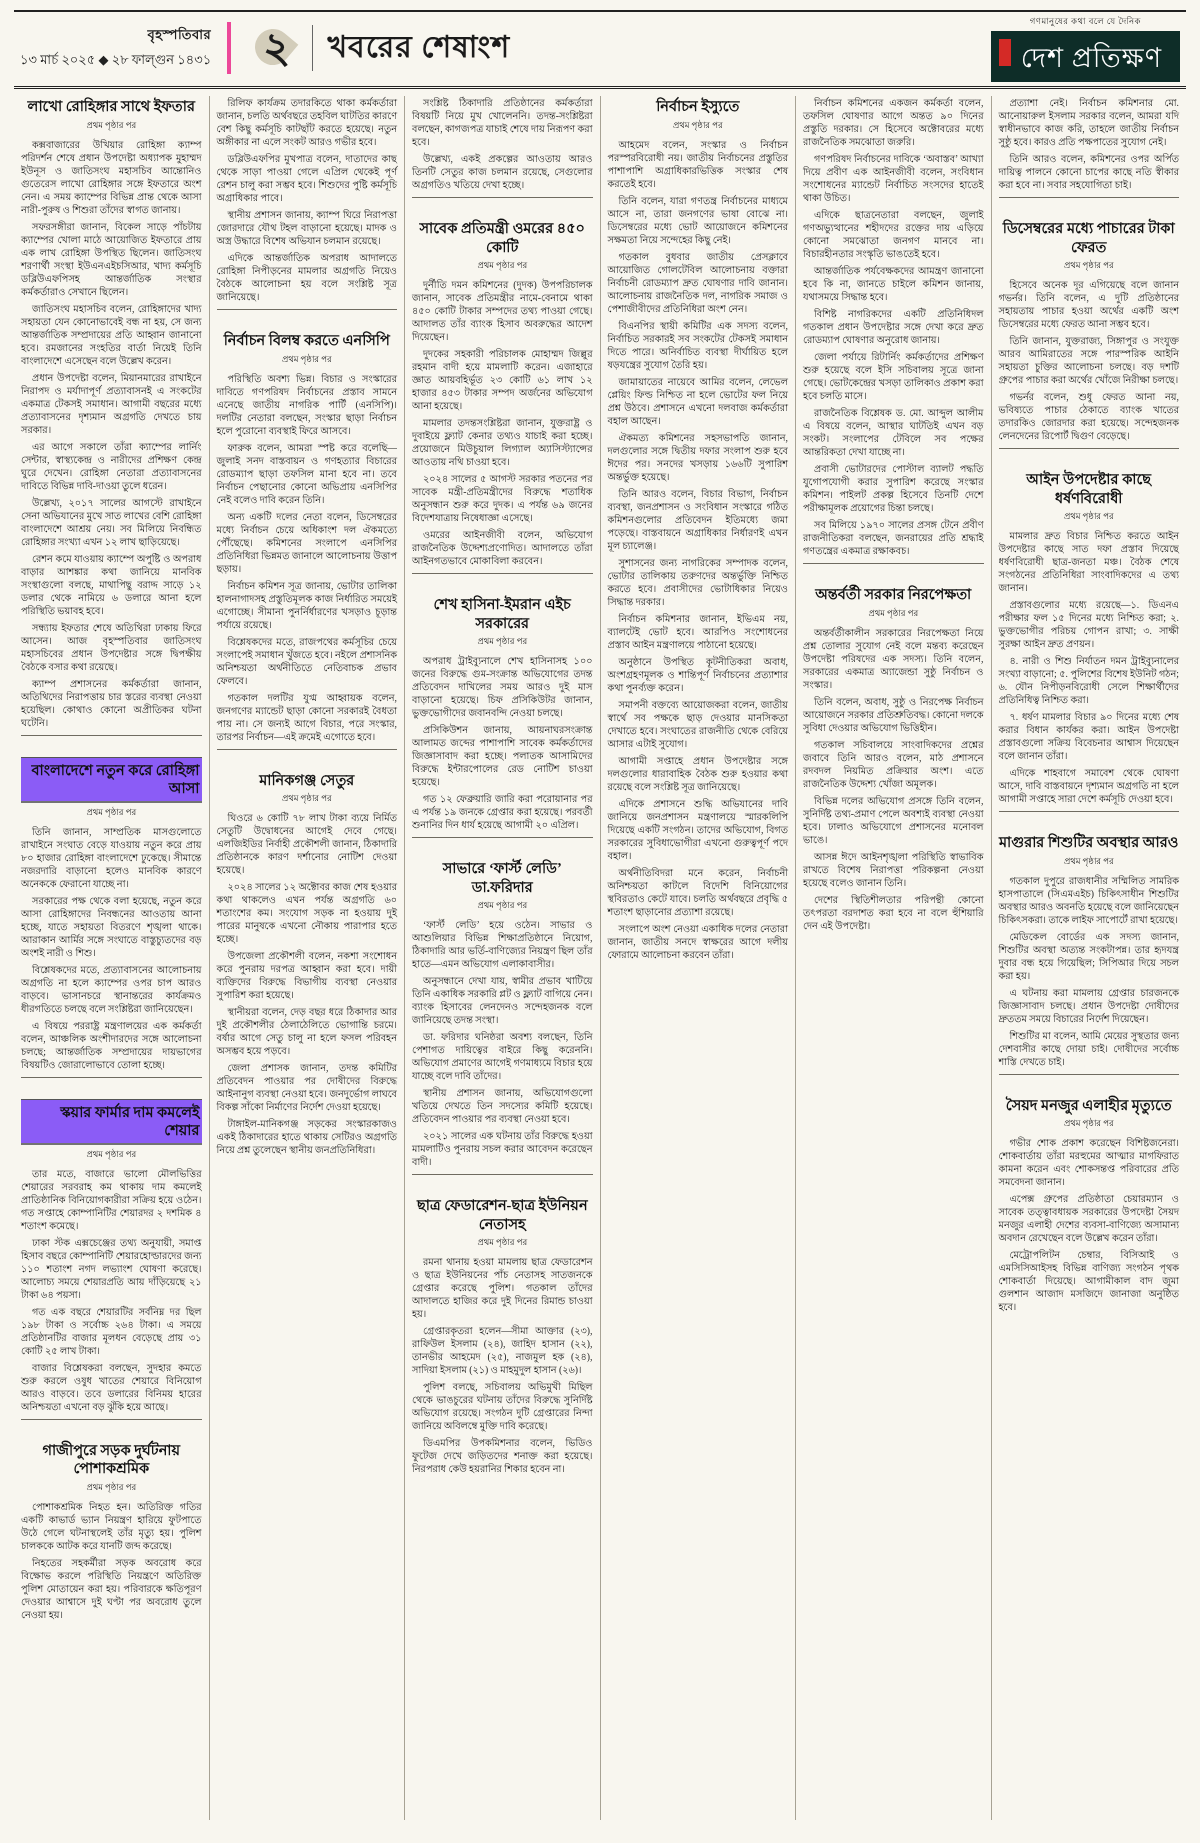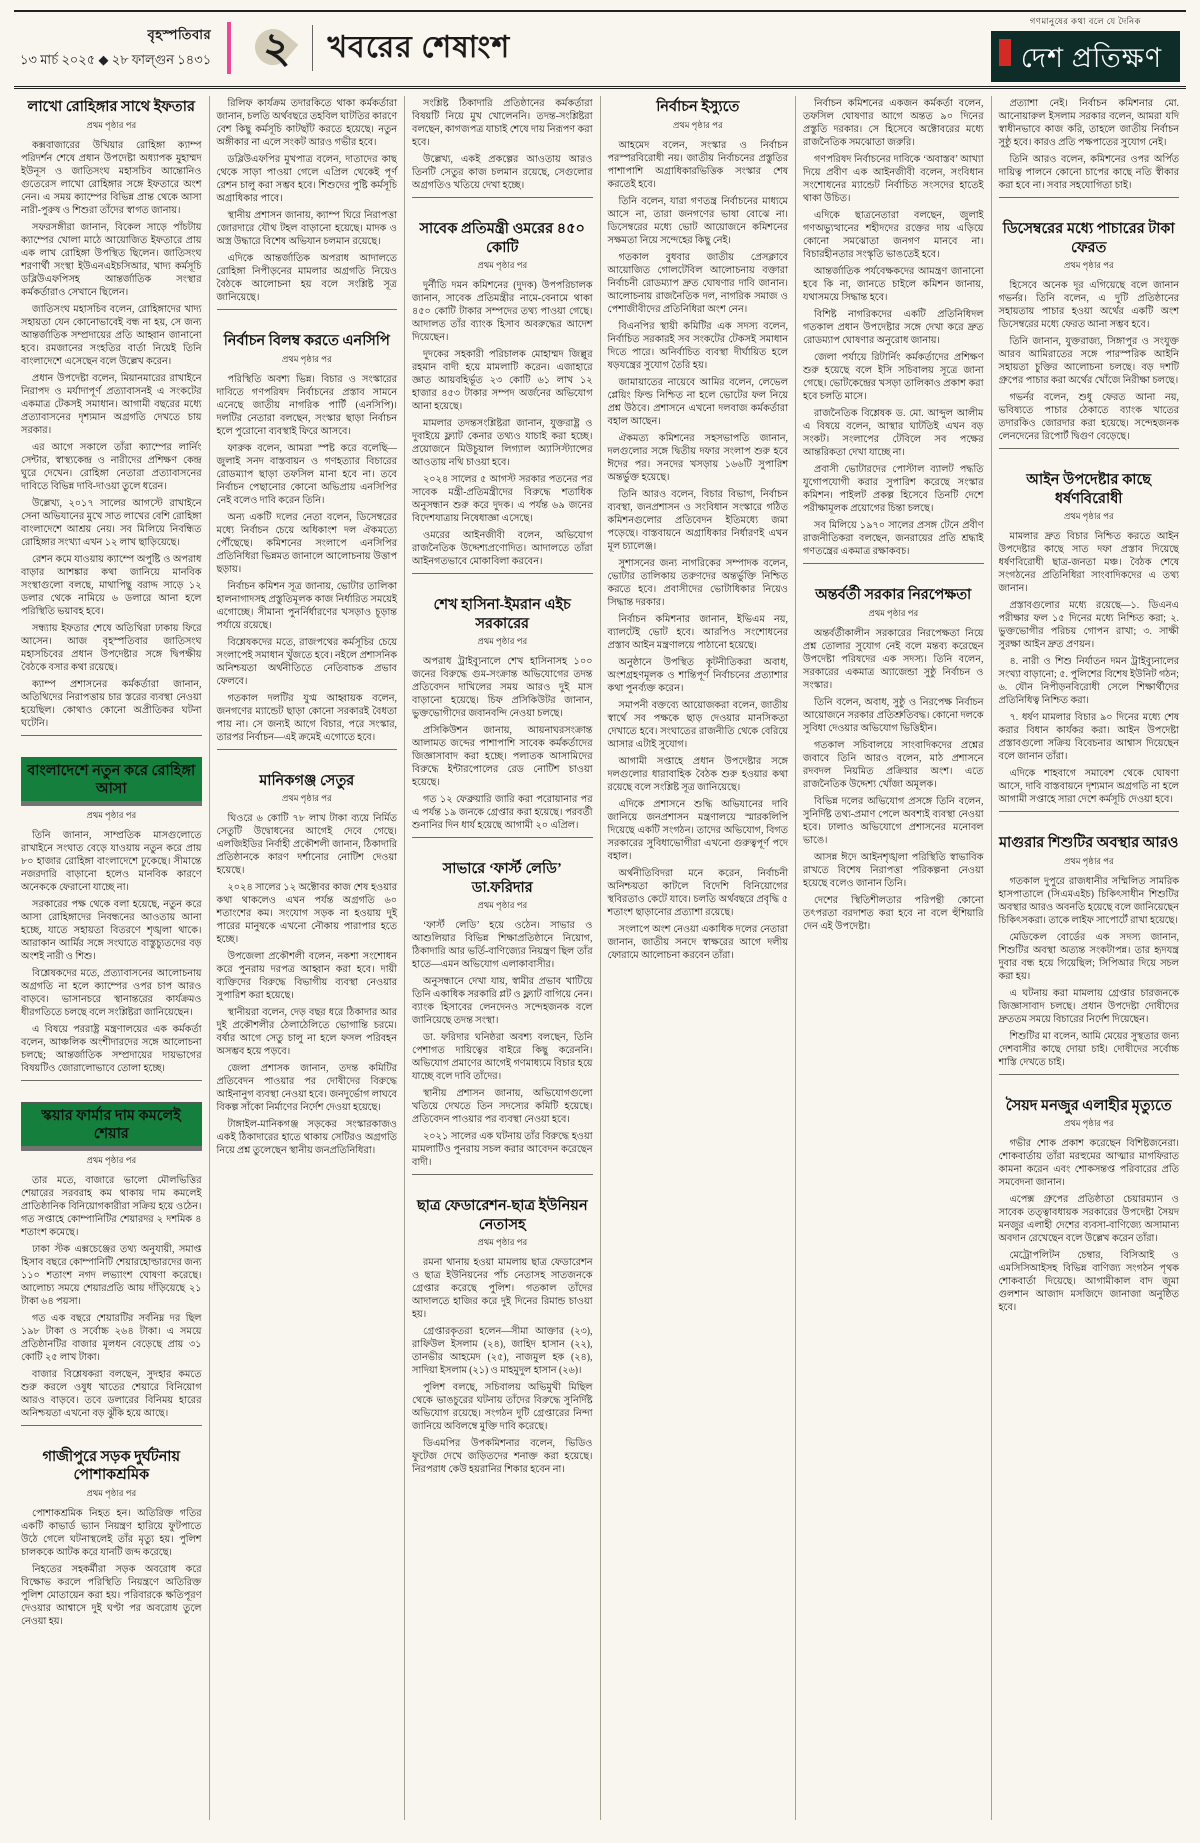--- a/index.html
+++ b/index.html
@@ -44,22 +44,23 @@
   .column{
     flex:1 1 0;min-width:0;padding:0 7px;overflow:hidden;
   }
   .column + .column{border-left:1px solid #a7a294;}
   .story + .story{border-top:1px solid #6f6b60;margin-top:6px;padding-top:20px;}
   .headline{
     font-size:14.5px;line-height:1.28;font-weight:bold;text-align:center;
     margin:1px 0 3px;color:#111;
   }
   .story.band .headline{
-    background:#15803d;border-top:1px solid #555;border-bottom:5px solid #737373;
+    background:#8b5cf6;border-top:1px solid #555;border-bottom:2px solid #737373;
     padding:3px 2px;
+    text-align:right;
   }
   .continued{font-size:8.5px;text-align:center;margin-bottom:5px;color:#222;}
   .para{
     font-size:9.7px;line-height:1.34;text-align:justify;margin:0 0 4px;
     text-indent:11px;color:#1d1d1d;word-break:break-word;
   }
 </style>
 </head>
 <body>
 

